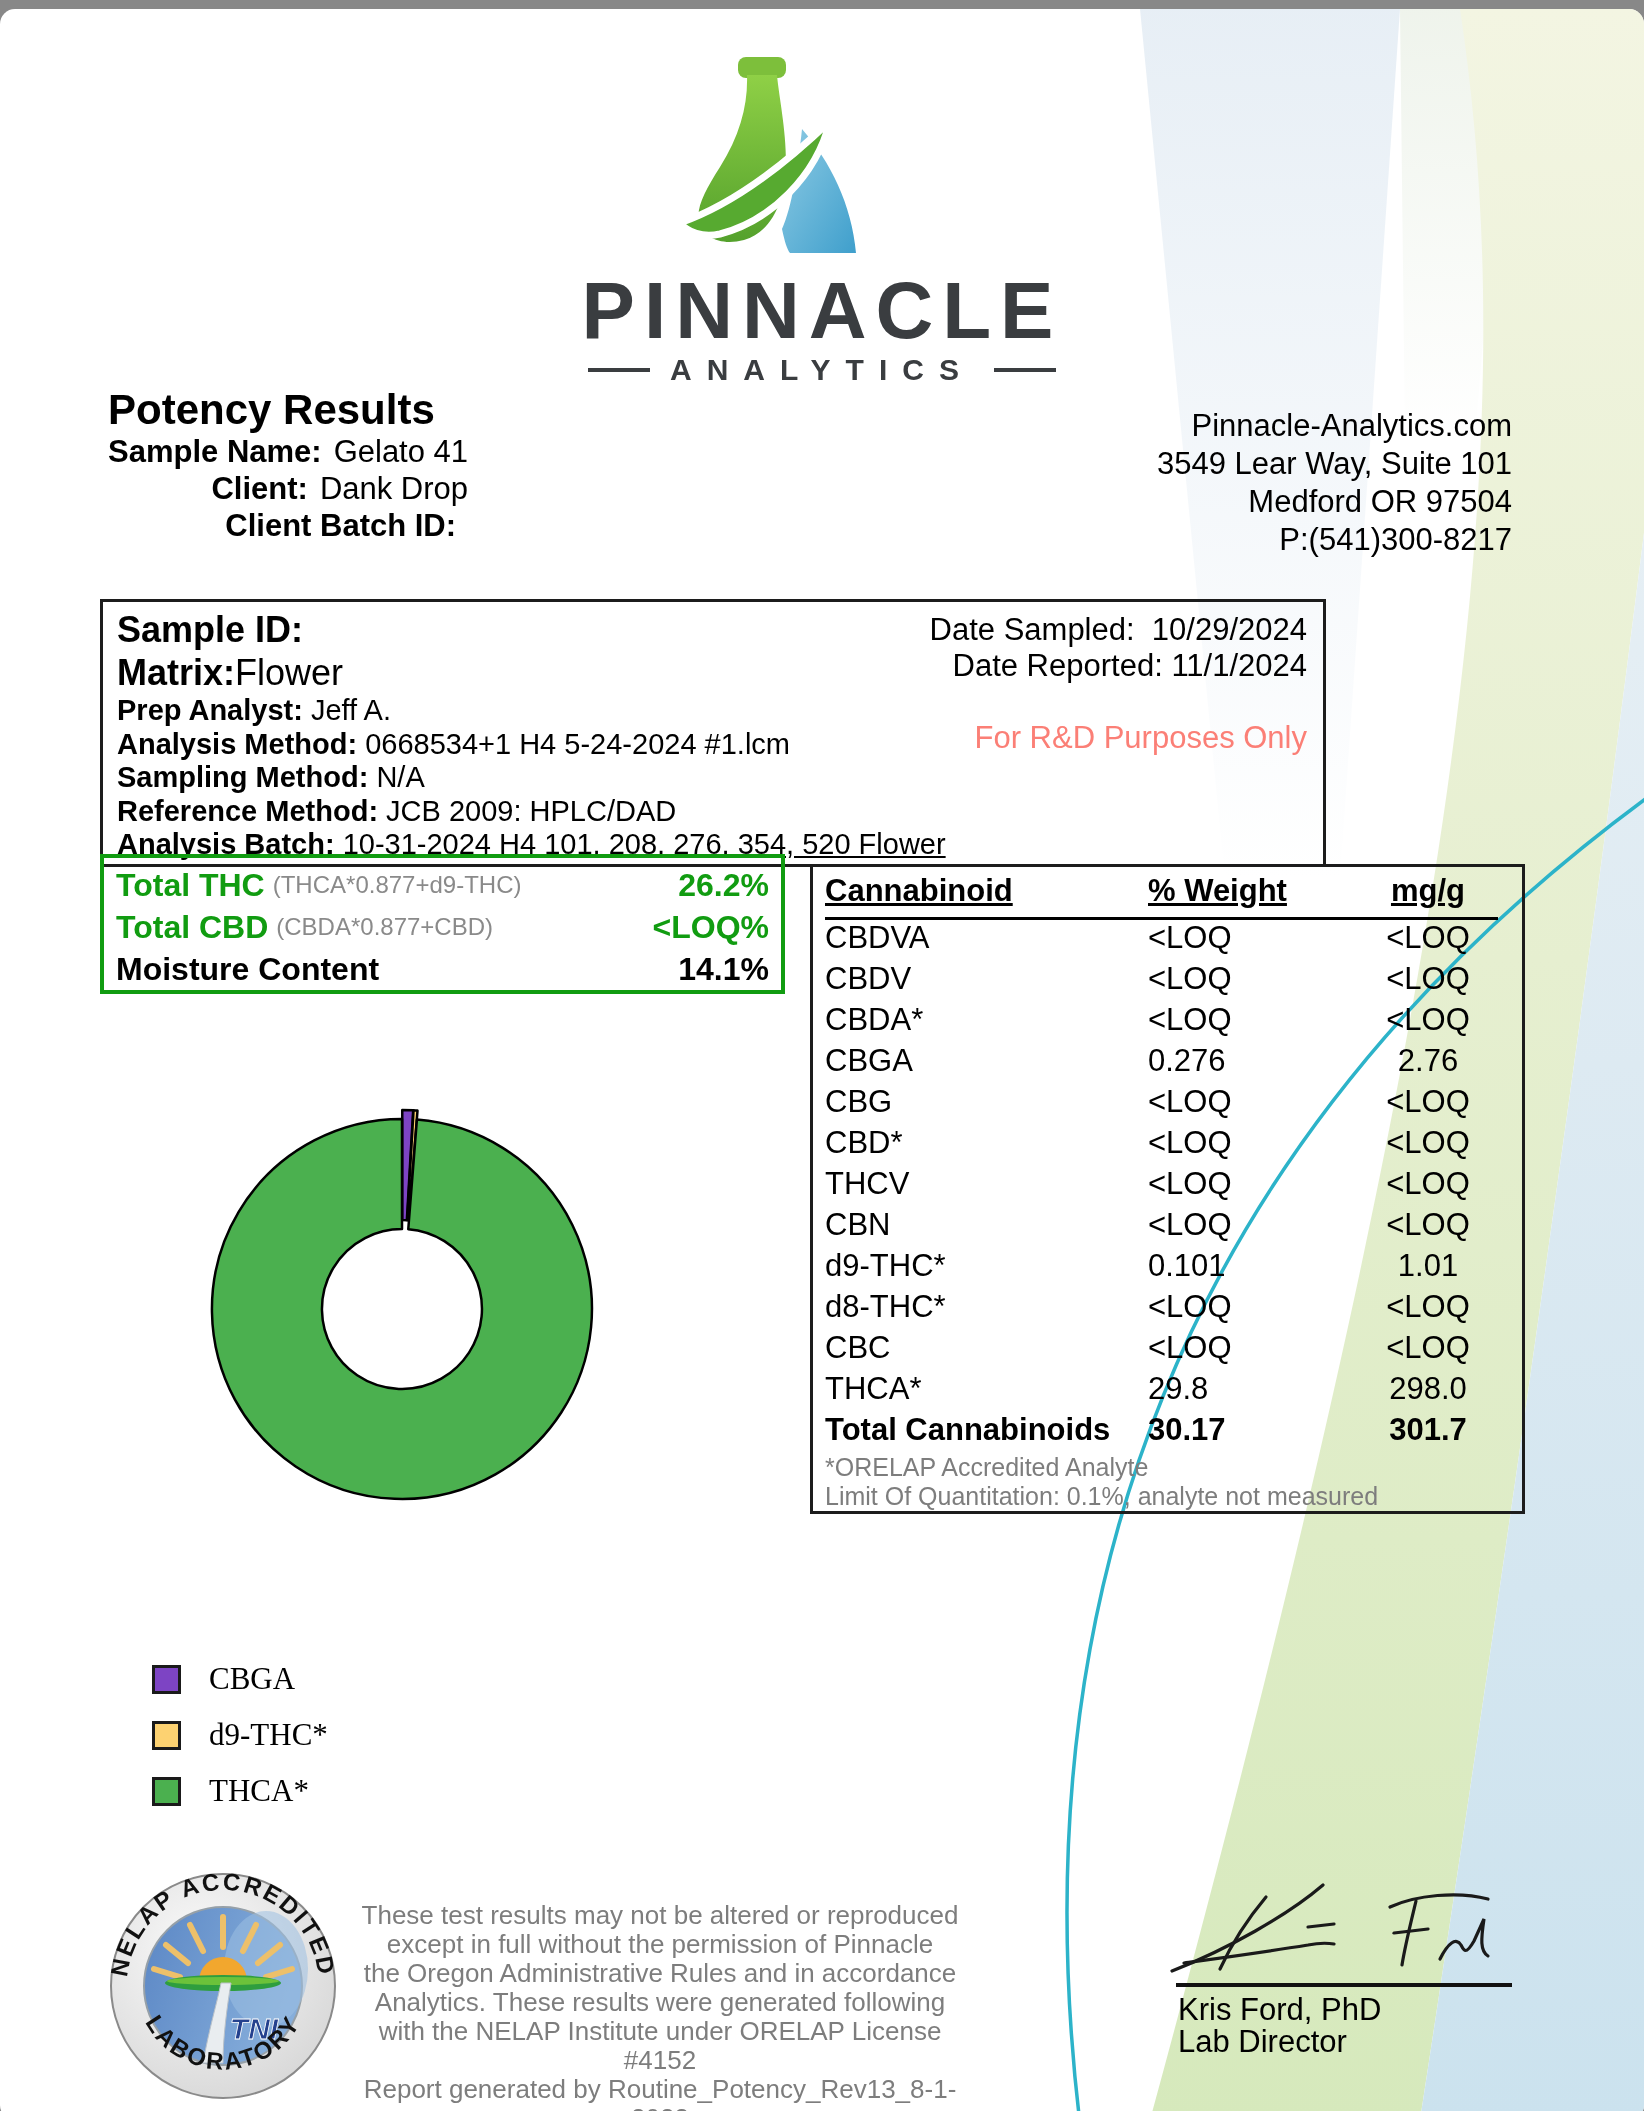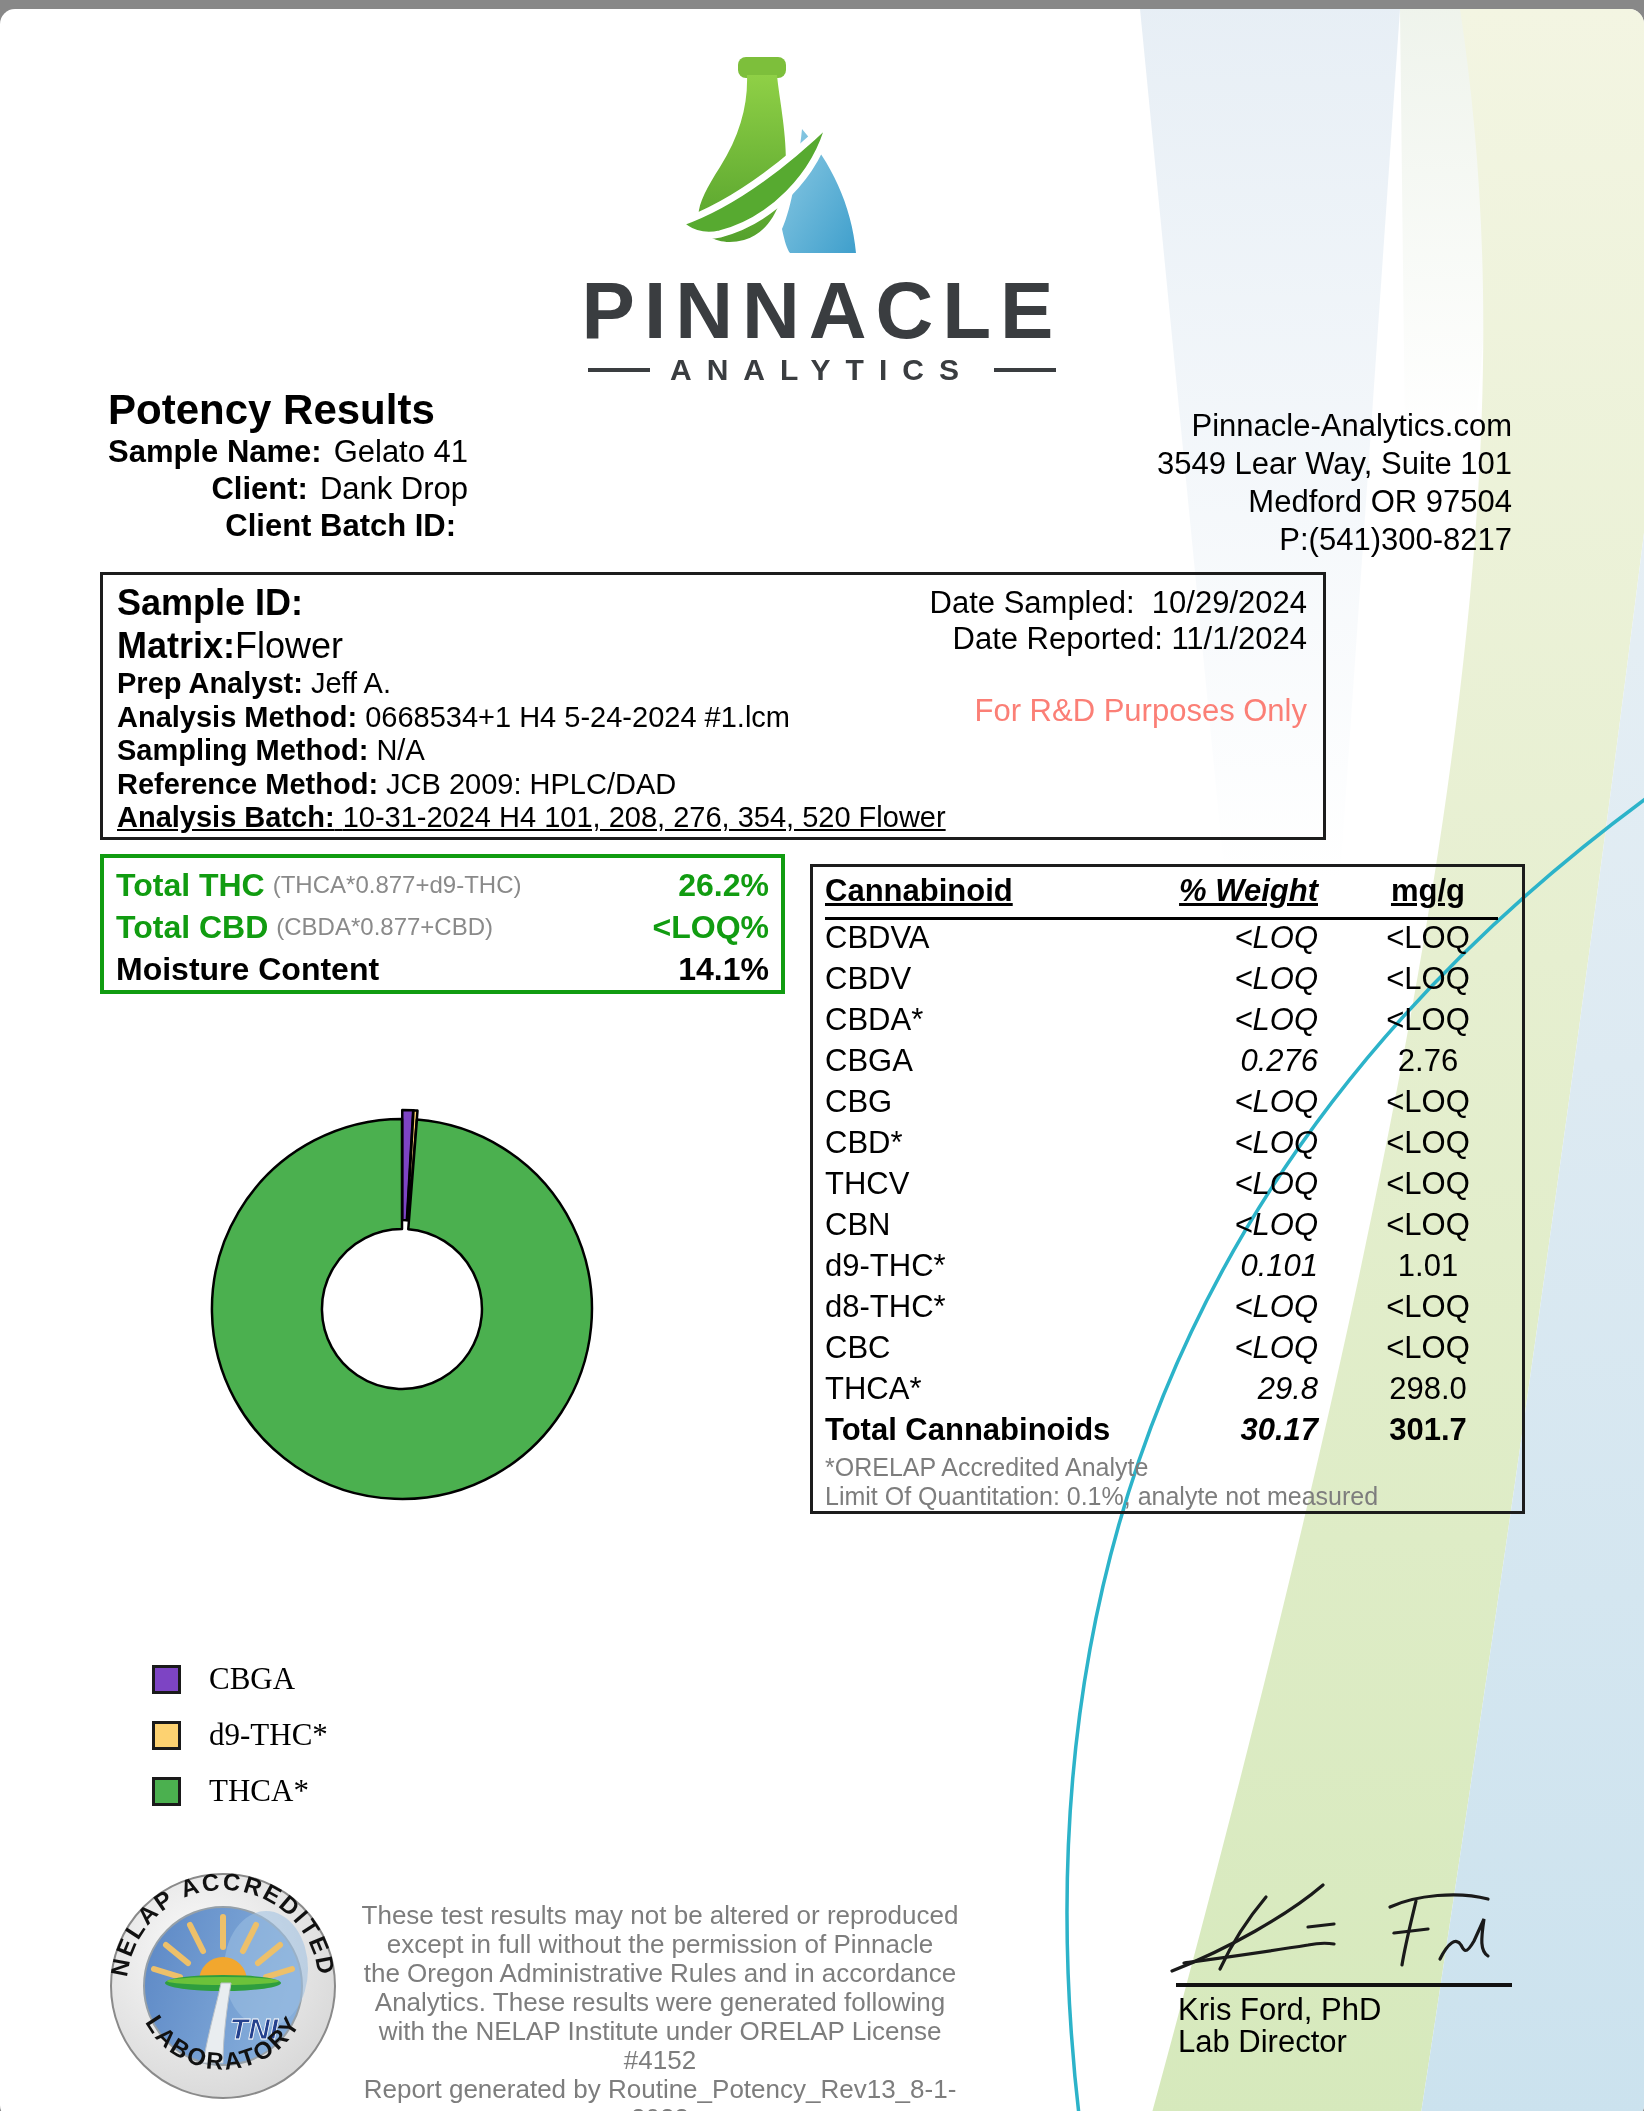--- a/index.html
+++ b/index.html
@@ -18,21 +18,21 @@
 
   
   .potency{left:108px;top:378px;}
   .potency .title{font-size:42px;font-weight:bold;line-height:46px;}
   .potency .line{font-size:31px;line-height:37px;text-align:right;}
   .potency .val{margin-left:12px;font-weight:normal;}
 
   .contact{right:132px;top:398px;text-align:right;font-size:31px;line-height:38px;}
 
   
-  .samplebox{left:100px;top:563px;width:1226px;height:268px;border:3px solid #1c1c1c;box-sizing:border-box;}
+  .samplebox{left:100px;top:590px;width:1226px;height:268px;border:3px solid #1c1c1c;box-sizing:border-box;}
   .samplebox .inner{position:absolute;left:14px;top:6px;}
   .sid{font-size:36px;font-weight:bold;line-height:44px;}
   .matrixline{font-size:36px;line-height:42px;}
   .meta{font-size:29px;line-height:33.5px;}
   .u{text-decoration:underline;}
   .dates{position:absolute;right:16px;top:10px;text-align:right;font-size:31px;line-height:36px;}
   .rnd{position:absolute;right:16px;top:118px;text-align:right;font-size:31px;color:#fb7f76;}
 
   
   .greenbox{left:100px;top:845px;width:685px;height:140px;border:4px solid #119c11;box-sizing:border-box;
@@ -43,21 +43,21 @@
   .gvalue{margin-left:auto;font-size:32px;font-weight:bold;color:#119c11;}
   .black{color:#000 !important;}
 
   
   .tablebox{left:810px;top:855px;width:715px;height:650px;border:3px solid #1c1c1c;box-sizing:border-box;
             padding:6px 24px 0 12px;}
   .trow{display:flex;align-items:baseline;height:41px;font-size:31px;}
   .thead{font-weight:bold;border-bottom:3px solid #000;height:44px;}
   .thead span{text-decoration:underline;}
   .cname{flex:1;text-align:left;}
-  .cpct{width:170px;text-align:right;margin-right:40px;font-style:italic;}
+  .cpct{width:170px;text-align:left;margin-right:40px;}
   .cmg{width:140px;text-align:center;}
   .totalrow{font-weight:bold;}
   .fnote{font-size:25px;color:#7d7d7d;line-height:29px;}
 
   
   .legend{left:152px;top:1652px;}
   .litem{display:flex;align-items:center;height:36px;margin-bottom:20px;}
   .swatch{width:29px;height:29px;border:3px solid #1a1a1a;box-sizing:border-box;}
   .llabel{font-family:"Liberation Serif",serif;font-size:31px;margin-left:28px;}
 

